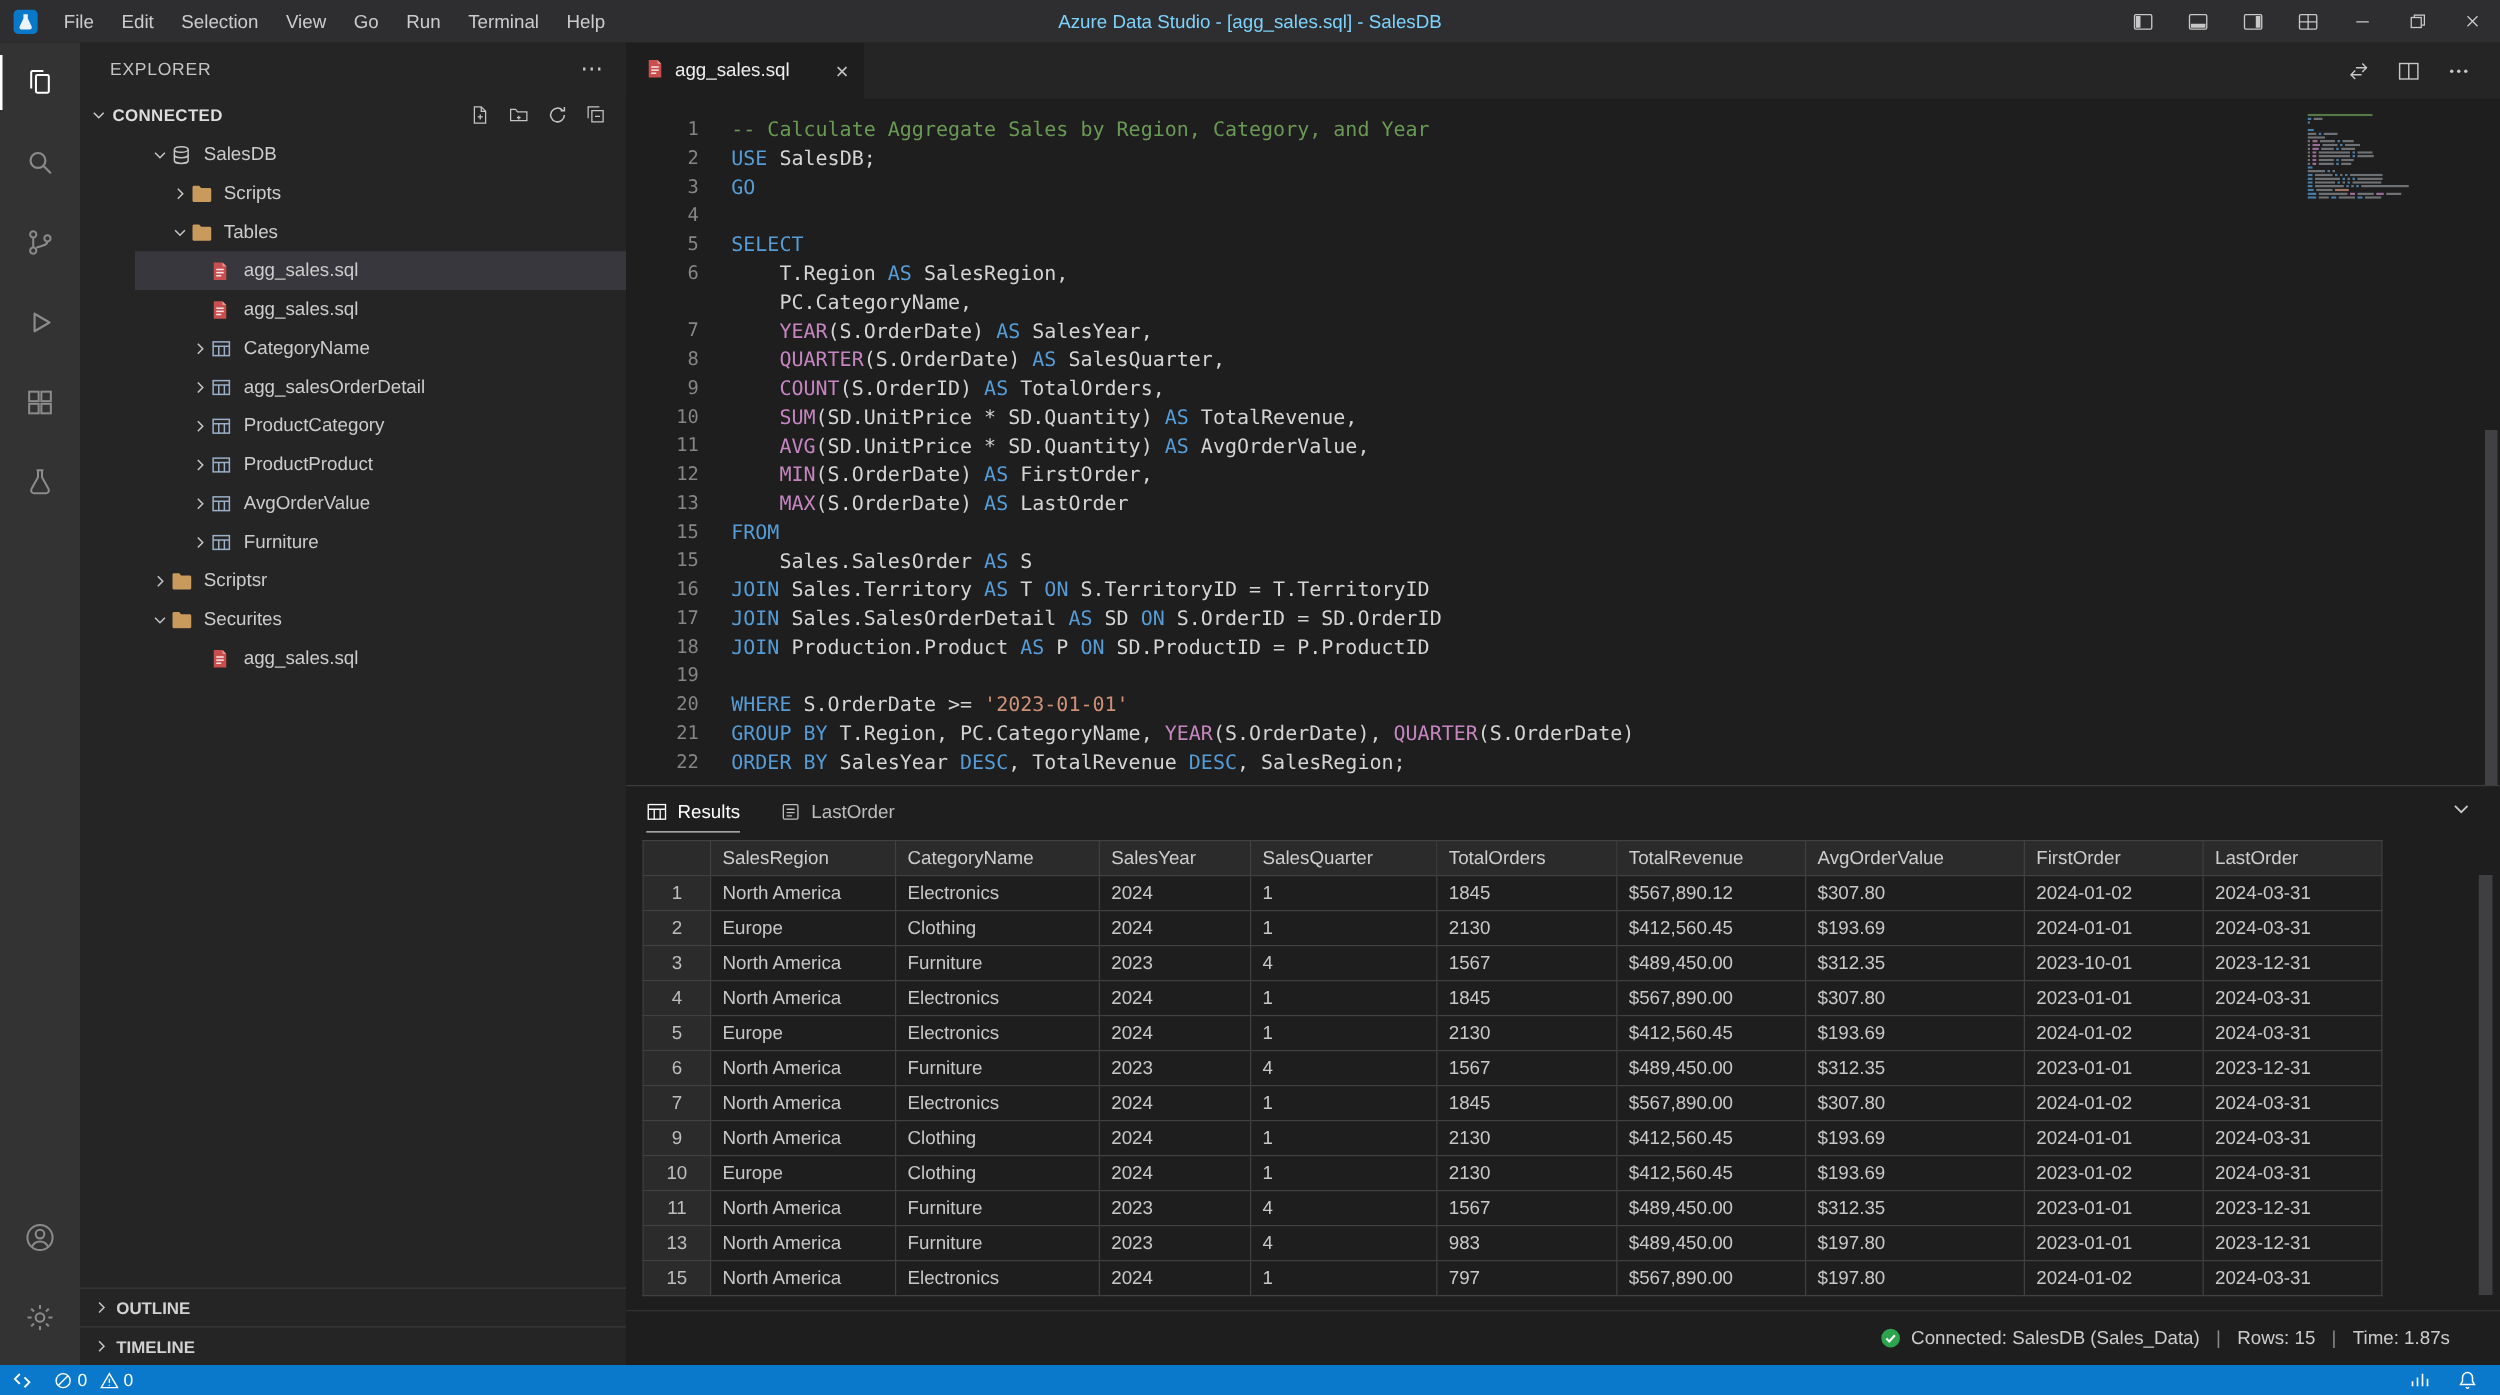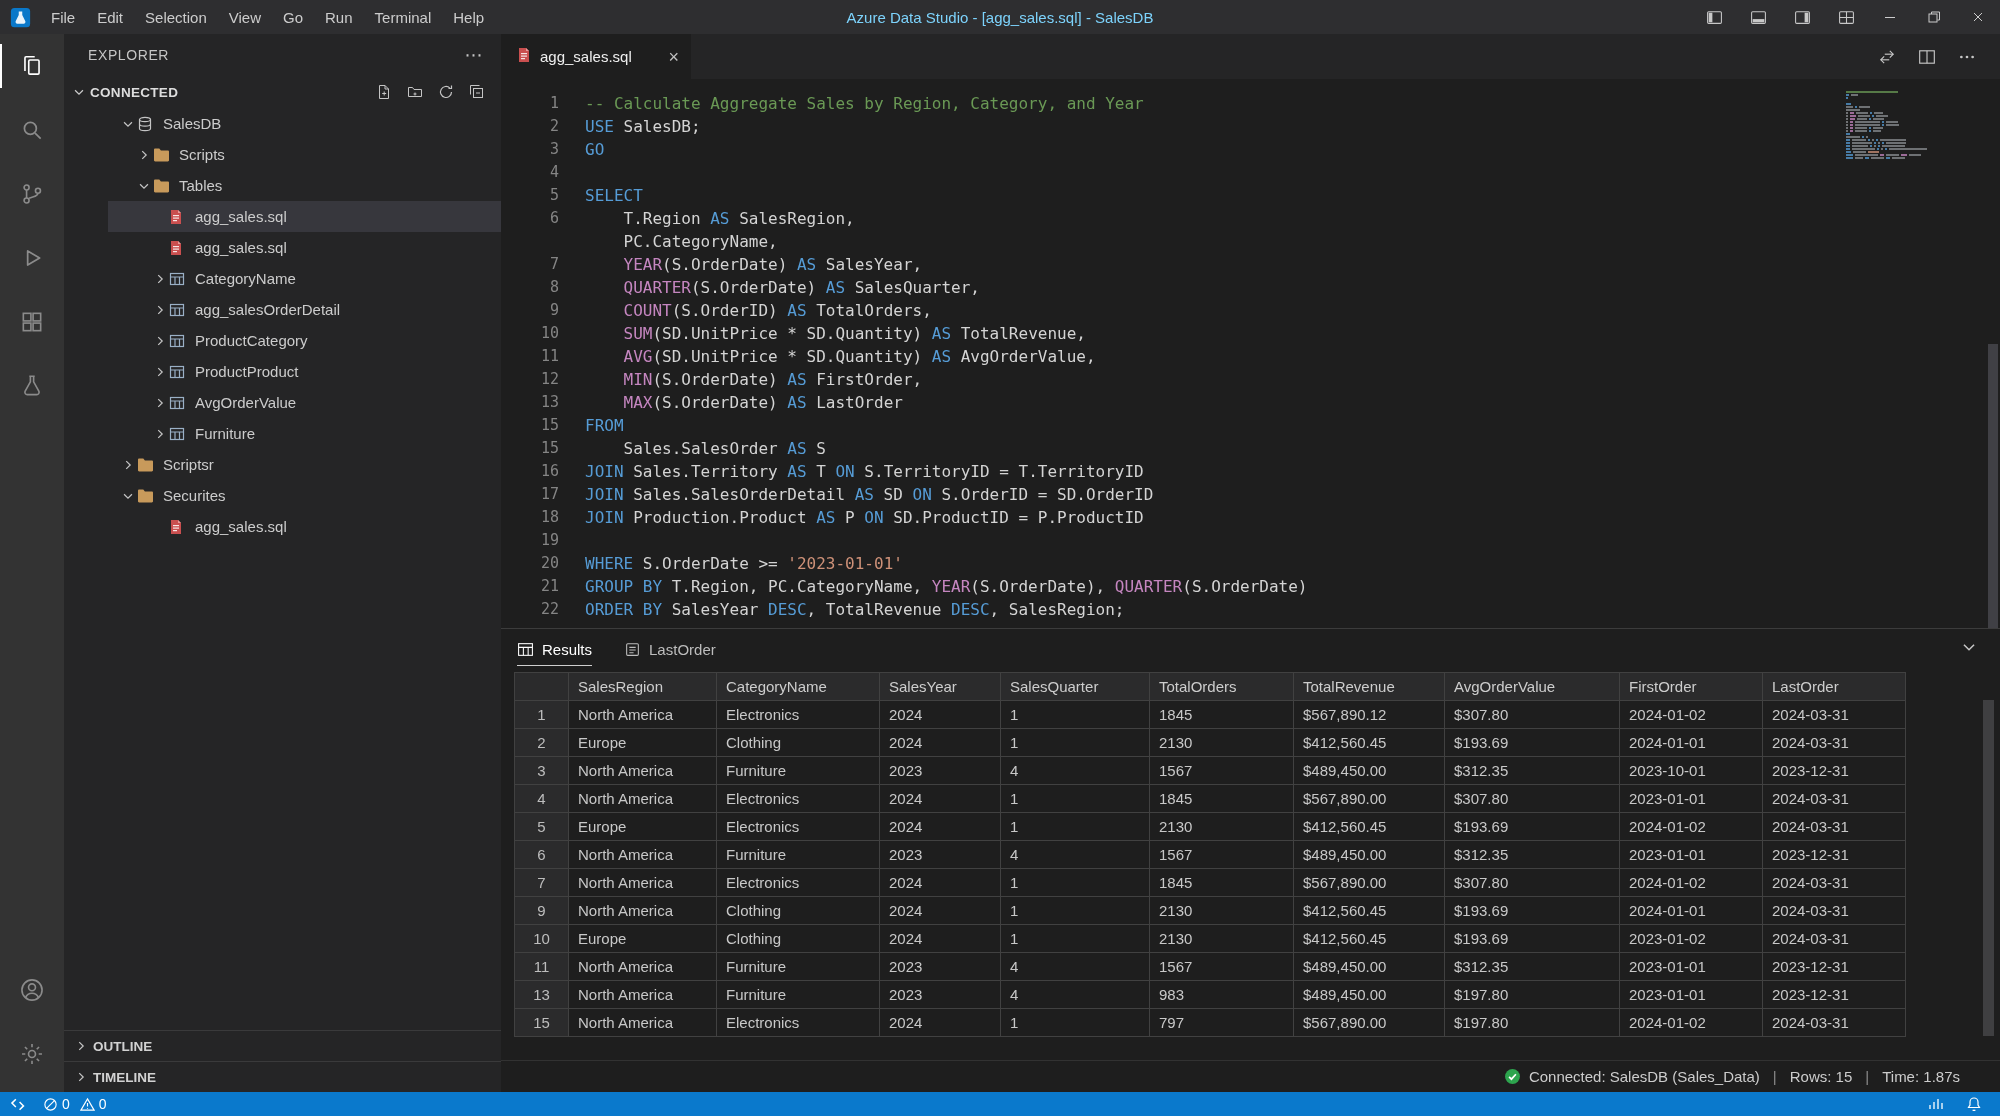--- a/index.html
+++ b/index.html
@@ -79,21 +79,21 @@
   .panel-collapse { position:absolute; right:22px; top:9px; color:#c8c8c8; }
 
   .grid-wrap { flex:1; position:relative; padding:6px 16px 0 13px; overflow:hidden; }
   table.grid { border-collapse:collapse; table-layout:fixed; font-size:15px; color:#c8c8c8; }
   .grid th, .grid td { border:1px solid #414141; height:28px; padding:0 9px; overflow:hidden; white-space:nowrap; text-align:left; font-weight:400; }
   .grid th { background:#2b2b2c; color:#cdcdcd; }
   .grid td { background:#1e1e1e; }
   .grid .rownum { background:#2b2b2c; text-align:center; color:#bdbdbd; }
   .results-scrollbar { position:absolute; right:6px; top:34px; width:11px; height:336px; background:#3f3f41; }
 
-  .conn-row { height:32px; flex:none; border-top:1px solid #323232; display:flex; align-items:center; justify-content:flex-end; gap:13px; padding-right:40px; font-size:15px; color:#cccccc; }
+  .conn-row { height:44px; flex:none; border-top:1px solid #323232; display:flex; align-items:center; justify-content:flex-end; gap:13px; padding-right:40px; font-size:15px; color:#cccccc; }
   .conn-group { display:flex; align-items:center; gap:8px; }
   .sep { color:#8a8a8a; }
 
   
   .statusbar { height:24px; flex:none; background:#0a79cc; color:#ffffff; display:flex; align-items:center; justify-content:space-between; font-size:14px; }
   .sb-left { display:flex; align-items:center; gap:16px; padding-left:10px; }
   .sb-right { display:flex; align-items:center; gap:22px; padding-right:18px; }
   .sb-item { display:flex; align-items:center; gap:5px; }
   .pw-group { display:flex; align-items:center; gap:4px; }
   .pw-group .num { margin-right:6px; }

